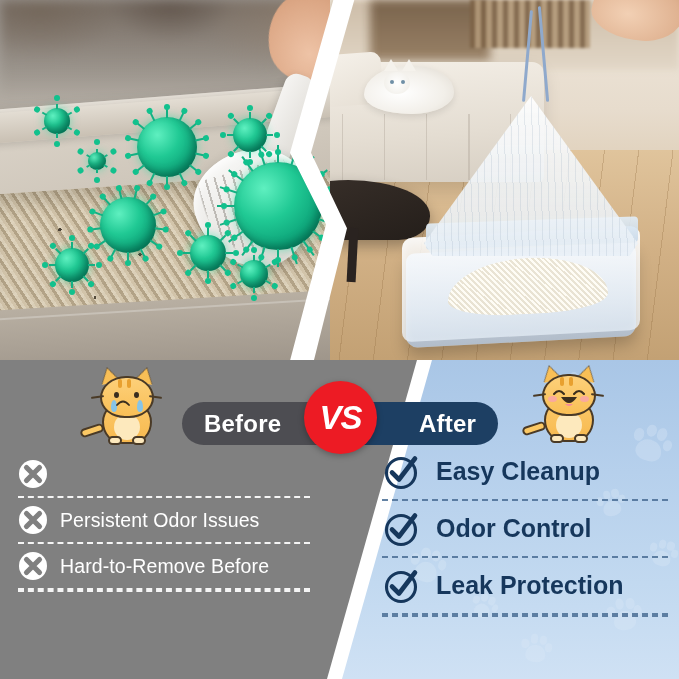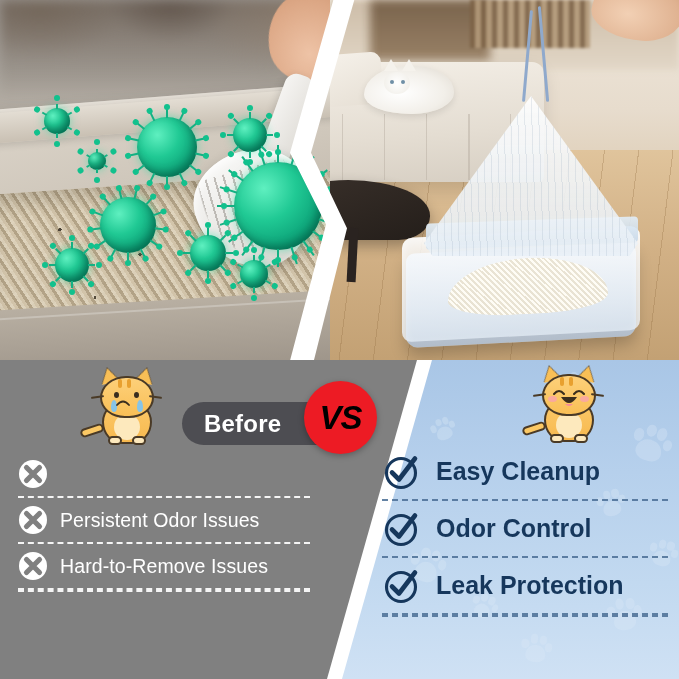--- a/index.html
+++ b/index.html
@@ -275,21 +275,21 @@
     position:absolute;left:150px;top:0;width:166px;height:43px;background:#1d3f63;
     border-radius:0 22px 22px 0;display:flex;align-items:center;justify-content:flex-end;
   }
   .vs-before span{color:#fff;font-size:24px;font-weight:bold;margin-left:22px;letter-spacing:.2px;}
   .vs-after span{color:#fff;font-size:24px;font-weight:bold;margin-right:22px;letter-spacing:.2px;}
   .vs-circle{
     position:absolute;left:122px;top:-21px;width:73px;height:73px;border-radius:50%;
     background:#ed1b24;display:flex;align-items:center;justify-content:center;
     box-shadow:0 2px 6px rgba(0,0,0,.28);
   }
-  .vs-circle span{color:#000000;font-size:33px;font-weight:bold;font-style:italic;letter-spacing:-1px;}
+  .vs-circle span{color:#ffffff;font-size:33px;font-weight:bold;font-style:italic;letter-spacing:-1px;}
 
   
   .list-left{position:absolute;left:18px;top:452px;width:300px;}
   .row-l{display:flex;align-items:center;height:44px;}
   .row-l .txt{color:#fff;font-size:19.5px;margin-left:12px;letter-spacing:.1px;white-space:nowrap;}
   .dash-w{height:0;border-top:2px dashed rgba(255,255,255,.92);width:292px;}
   .xicon{position:relative;width:30px;height:30px;flex:0 0 30px;}
 
   .list-right{position:absolute;left:382px;top:444px;width:290px;}
   .row-r{display:flex;align-items:center;height:55px;}
@@ -581,20 +581,23 @@
       <path d="M5 9 Q9 13 13 9 Z" fill="#f58a9a"></path>
     </svg>
     <div class="c-whisk" style="left:-1px;width:13px;transform:rotate(-8deg);"></div>
     <div class="c-whisk" style="left:57px;width:13px;transform:rotate(8deg);"></div>
   </div>
 
   <div class="vs-bar">
     <div class="vs-before">
       <span>Before</span>
     </div>
+    <div class="vs-after">
+      <span>After</span>
+    </div>
     <div class="vs-circle">
       <span>VS</span>
     </div>
   </div>
 
   <div class="list-left" id="list-left">
       <div class="row-l">
         <span class="xicon"><svg viewBox="0 0 30 30" width="30" height="30">
             <circle cx="15" cy="15" r="14" fill="#ffffff"></circle>
             <path d="M8.5 8.5 L21.5 21.5 M21.5 8.5 L8.5 21.5" stroke="#808080" stroke-width="5.2" stroke-linecap="round"></path>
@@ -607,21 +610,21 @@
             <path d="M8.5 8.5 L21.5 21.5 M21.5 8.5 L8.5 21.5" stroke="#808080" stroke-width="5.2" stroke-linecap="round"></path>
           </svg></span>
         <span class="txt">Persistent Odor Issues</span>
       </div>
       <div class="dash-w"></div>
       <div class="row-l">
         <span class="xicon"><svg viewBox="0 0 30 30" width="30" height="30">
             <circle cx="15" cy="15" r="14" fill="#ffffff"></circle>
             <path d="M8.5 8.5 L21.5 21.5 M21.5 8.5 L8.5 21.5" stroke="#808080" stroke-width="5.2" stroke-linecap="round"></path>
           </svg></span>
-        <span class="txt">Hard-to-Remove Issues</span>
+        <span class="txt">Hard-to-Remove Before</span>
       </div>
       <div class="dash-w"></div>
       <div class="dash-w"></div>
     </div>
 
   <div class="list-right" id="list-right">
       <div class="row-r">
         <span class="cicon"><svg viewBox="0 0 38 38" width="38" height="38">
             <circle cx="19" cy="20" r="14.5" fill="none" stroke="#16375c" stroke-width="3.1"></circle>
             <path d="M10 19.5 L17 26.5 L33 5.5" stroke="#16375c" stroke-width="4.6" fill="none" stroke-linecap="round" stroke-linejoin="round"></path>

